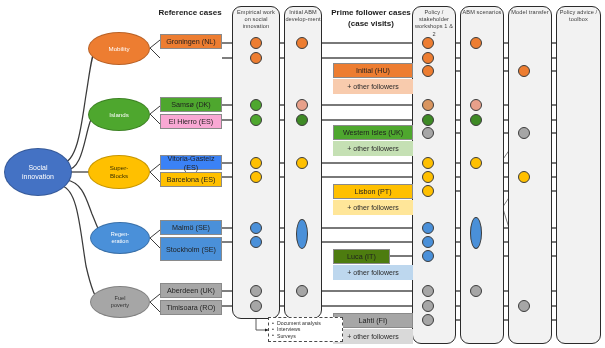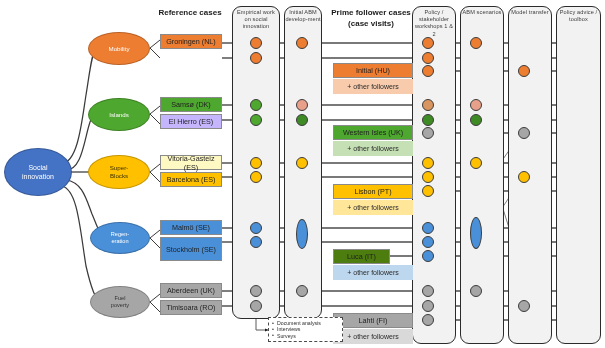--- a/index.html
+++ b/index.html
@@ -242,25 +242,25 @@
       </div>
   </div>
 
   <div class="abs cbox" style="left:160px;top:34px;width:62px;height:15px;background:#ED7D31;">
       <span>Groningen (NL)</span>
     </div>
 
   <div class="abs cbox" style="left:160px;top:97px;width:62px;height:15px;background:#4EA72E;">
       <span>Samsø (DK)</span>
     </div>
-  <div class="abs cbox" style="left:160px;top:114px;width:62px;height:15px;background:#c4b5fd;">
+  <div class="abs cbox" style="left:160px;top:114px;width:62px;height:15px;background:#f9a8d4;">
       <span>El Hierro (ES)</span>
     </div>
 
-  <div class="abs cbox" style="left:160px;top:155px;width:62px;height:15px;background:#fef9c3;">
+  <div class="abs cbox" style="left:160px;top:155px;width:62px;height:15px;background:#3b82f6;">
       <span>Vitoria-Gasteiz (ES)</span>
     </div>
   <div class="abs cbox" style="left:160px;top:172px;width:62px;height:15px;background:#FFC000;">
       <span>Barcelona (ES)</span>
     </div>
 
   <div class="abs cbox" style="left:160px;top:220px;width:62px;height:15px;background:#4A90D9;">
       <span>Malmö (SE)</span>
     </div>
   <div class="abs cbox" style="left:160px;top:237px;width:62px;height:24px;background:#4A90D9;">

